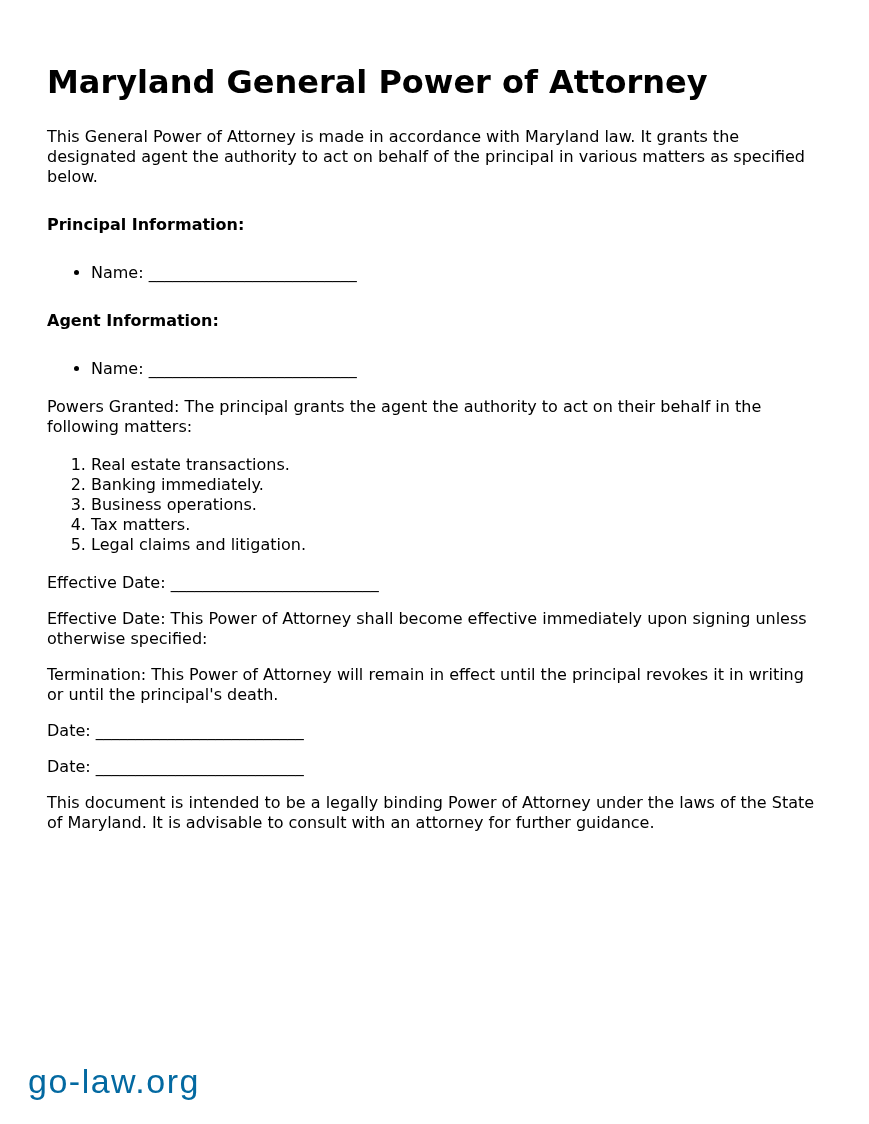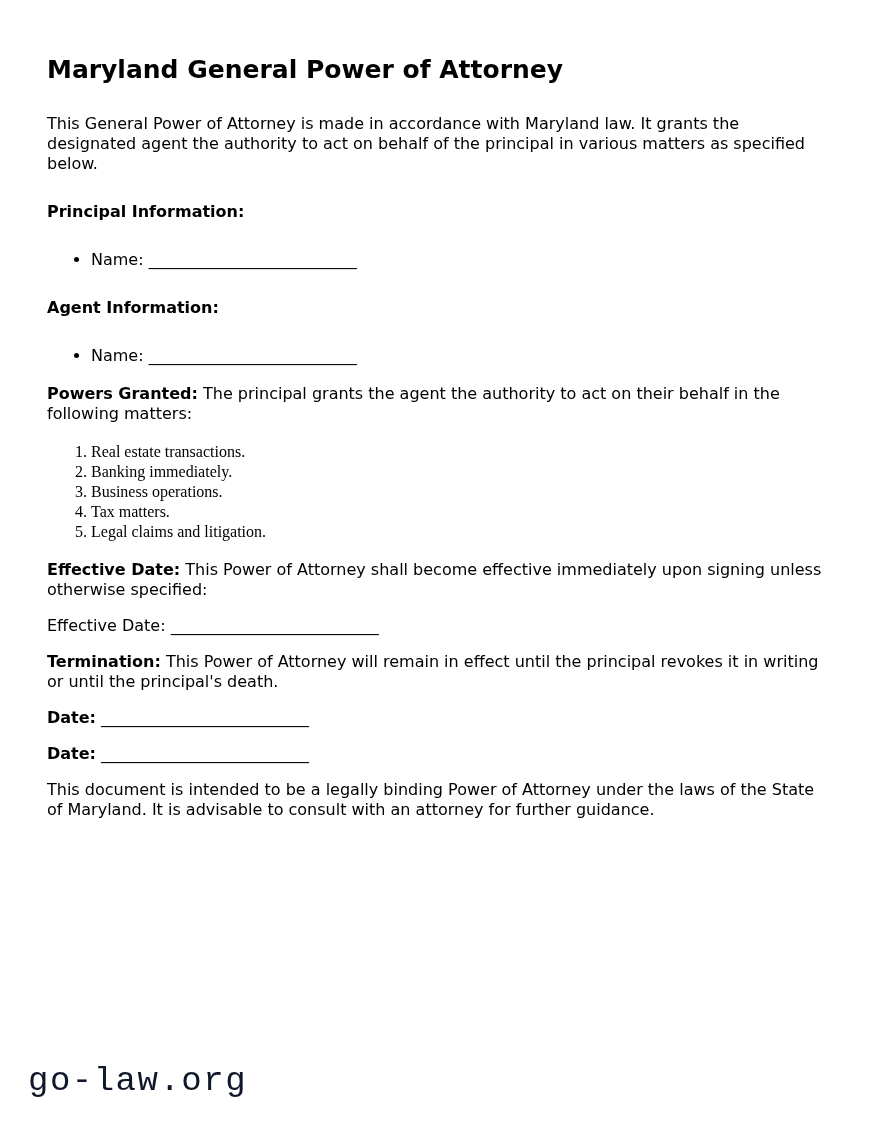--- a/index.html
+++ b/index.html
@@ -12,50 +12,49 @@
     font-family: "DejaVu Sans", sans-serif;
     font-size: 16px;
     line-height: 20px;
     color: #000000;
     overflow: hidden;
   }
   .content {
     padding: 44px 47px 0 47px;
   }
   h1.title {
-    font-size: 25px;
+    font-size: 32px;
     line-height: 37px;
     font-weight: bold;
-    margin: 7px 0 26px 0;
+    margin: 20px 0 26px 0;
   }
   .para { margin: 16px 0; }
   .section-heading { margin: 28px 0; font-weight: bold; }
   ul.name-list {
     margin: 18px 0;
     padding-left: 44px;
     list-style: disc;
   }
   ol.powers-list {
     margin: 18px 0;
     padding-left: 44px;
     list-style: decimal;
-    font-family: Liberation Serif, serif;
   }
   ol.powers-list li, ul.name-list li { line-height: 20px; }
-  .bold { font-weight: bold; text-align: right; }
+  .bold { font-weight: normal; text-align: right; }
   .blank-line { white-space: nowrap; letter-spacing: 0; }
   .footer-brand {
     position: absolute;
     left: 28px;
     top: 1062px;
-    font-family: Liberation Mono, monospace;
+    font-family: Liberation Sans, sans-serif;
     font-size: 34px;
     line-height: 38px;
     letter-spacing: 1.5px;
-    color: #0f172a;
+    color: #0369a1;
     font-weight: normal;
   }
 </style>
 </head>
 <body>
 
 <div class="doc">
   <div class="content">
 
     <h1 class="title">Maryland General Power of Attorney</h1>
@@ -77,23 +76,23 @@
     <p class="para"><span class="bold">Powers Granted:</span><span> The principal grants the agent the authority to act on their behalf in the following matters:</span></p>
 
     <ol class="powers-list">
       <li>Real estate transactions.</li>
       <li>Banking immediately.</li>
       <li>Business operations.</li>
       <li>Tax matters.</li>
       <li>Legal claims and litigation.</li>
     </ol>
 
+    <p class="para"><span>Effective Date:</span> <span class="blank-line">__________________________</span></p>
+
     <p class="para"><span class="bold">Effective Date:</span><span> This Power of Attorney shall become effective immediately upon signing unless otherwise specified:</span></p>
-
-    <p class="para"><span>Effective Date:</span> <span class="blank-line">__________________________</span></p>
 
     <p class="para"><span class="bold">Termination:</span><span> This Power of Attorney will remain in effect until the principal revokes it in writing or until the principal's death.</span></p>
 
 
     <p class="para"><span class="bold">Date:</span> <span class="blank-line">__________________________</span></p>
 
 
     <p class="para"><span class="bold">Date:</span> <span class="blank-line">__________________________</span></p>
 
     <p class="para">This document is intended to be a legally binding Power of Attorney under the laws of the State of Maryland. It is advisable to consult with an attorney for further guidance.</p>

